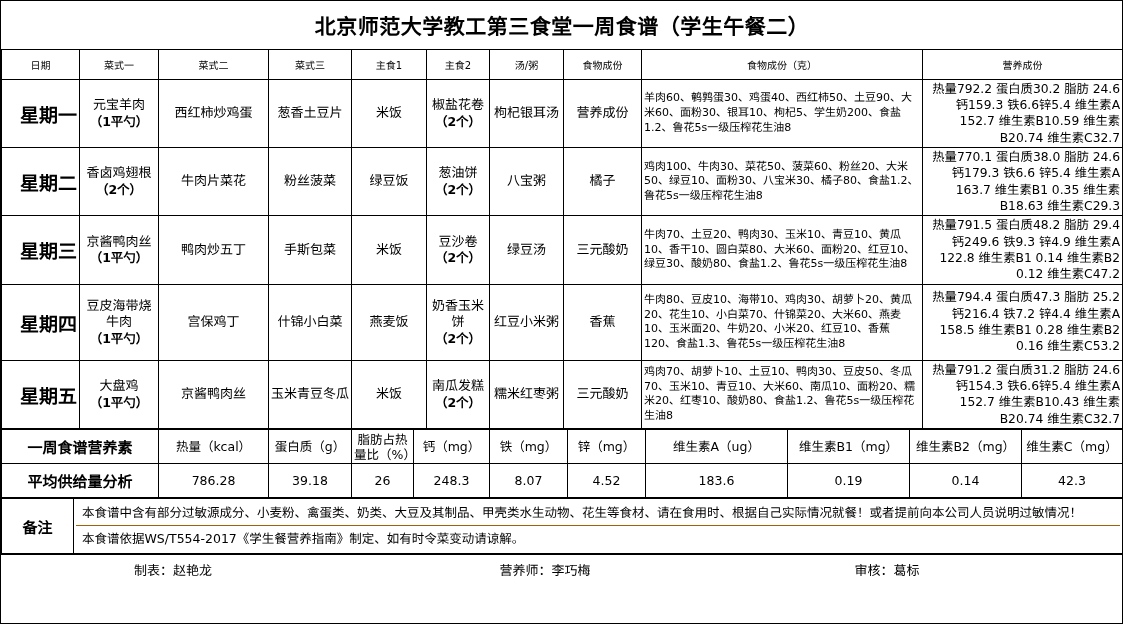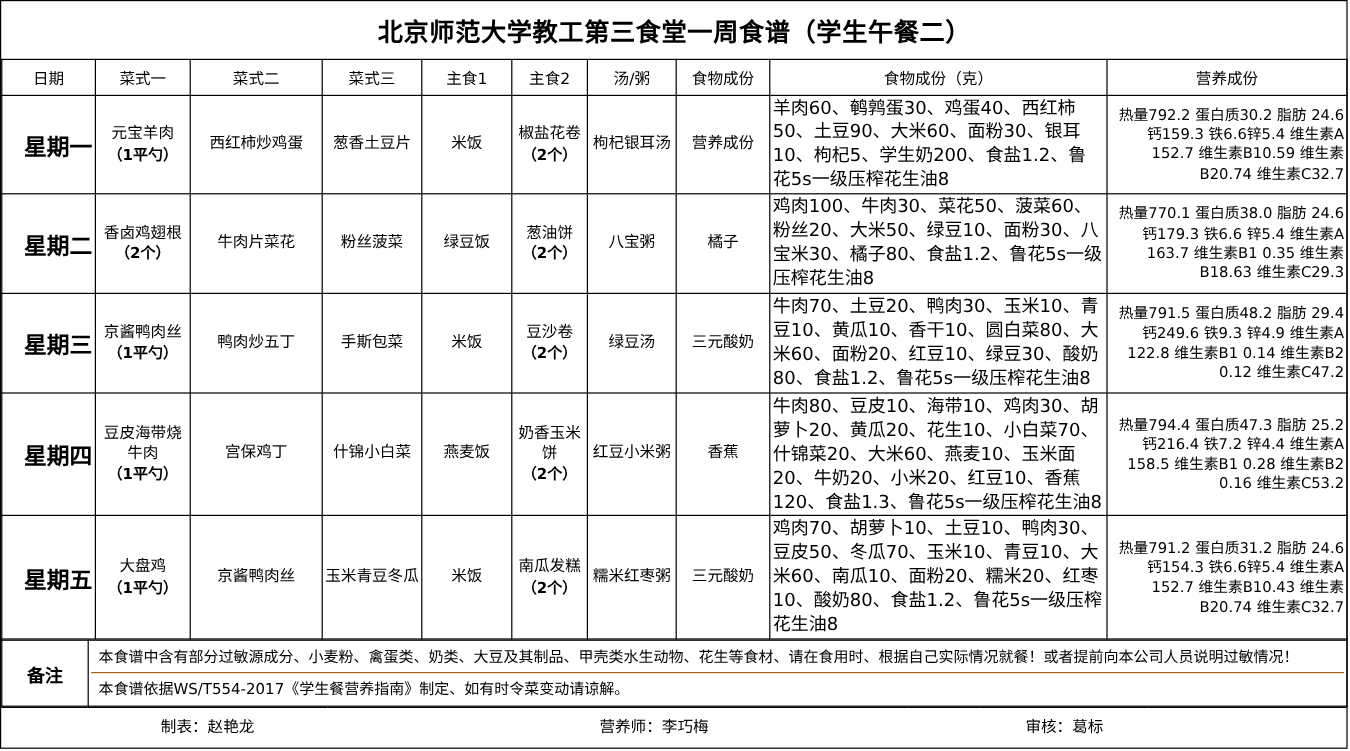--- a/index.html
+++ b/index.html
@@ -54,21 +54,21 @@
   .daterange-cell {
     height: 26px;
     text-align: center;
     font-size: 13.5px;
   }
 
   
   .head-cell {
     height: 30px;
     text-align: center;
-    font-size: 13px;
+    font-size: 10px;
     font-weight: normal;
   }
 
   
   .day-cell {
     text-align: right;
     font-size: 19px;
     font-weight: bold;
   }
   .dish-cell {
@@ -76,21 +76,21 @@
     font-size: 13px;
     line-height: 1.28;
   }
   .dish-cell .sub {
     display: block;
     font-size: 12.5px;
     font-weight: bold;
   }
   .compo-cell {
     text-align: left;
-    font-size: 15px;
+    font-size: 11px;
     line-height: 1.33;
     padding: 2px 3px;
   }
   .nutri-cell {
     text-align: right;
     font-size: 12.3px;
     line-height: 1.33;
     padding: 2px 3px;
   }
 
@@ -320,21 +320,47 @@
       <col style="width:76px">
       <col style="width:78px">
       <col style="width:78px">
       <col style="width:142px">
       <col style="width:122px">
       <col style="width:112px">
       <col style="width:101px">
     </colgroup>
 
     <tbody>
-
+        <tr>
+      <td class="sum-label">一周食谱营养素</td>
+      <td class="sum-head">热量（kcal）</td>
+      <td class="sum-head">蛋白质（g）</td>
+      <td class="sum-head">脂肪占热量比（%）</td>
+      <td class="sum-head">钙（mg）</td>
+      <td class="sum-head">铁（mg）</td>
+      <td class="sum-head">锌（mg）</td>
+      <td class="sum-head">维生素A（ug）</td>
+      <td class="sum-head">维生素B1（mg）</td>
+      <td class="sum-head">维生素B2（mg）</td>
+      <td class="sum-head">维生素C（mg）</td>
+    </tr>
+
+    <tr>
+      <td class="sum-label">平均供给量分析</td>
+      <td class="sum-val">786.28</td>
+      <td class="sum-val">39.18</td>
+      <td class="sum-val">26</td>
+      <td class="sum-val">248.3</td>
+      <td class="sum-val">8.07</td>
+      <td class="sum-val">4.52</td>
+      <td class="sum-val">183.6</td>
+      <td class="sum-val">0.19</td>
+      <td class="sum-val">0.14</td>
+      <td class="sum-val">42.3</td>
+    </tr>
   </tbody>
     </table>
 
   <table class="menu">
     <colgroup>
       <col style="width:72px">
       <col style="width:1049px">
     </colgroup>
     <tbody>
         <tr style="height:52px">

